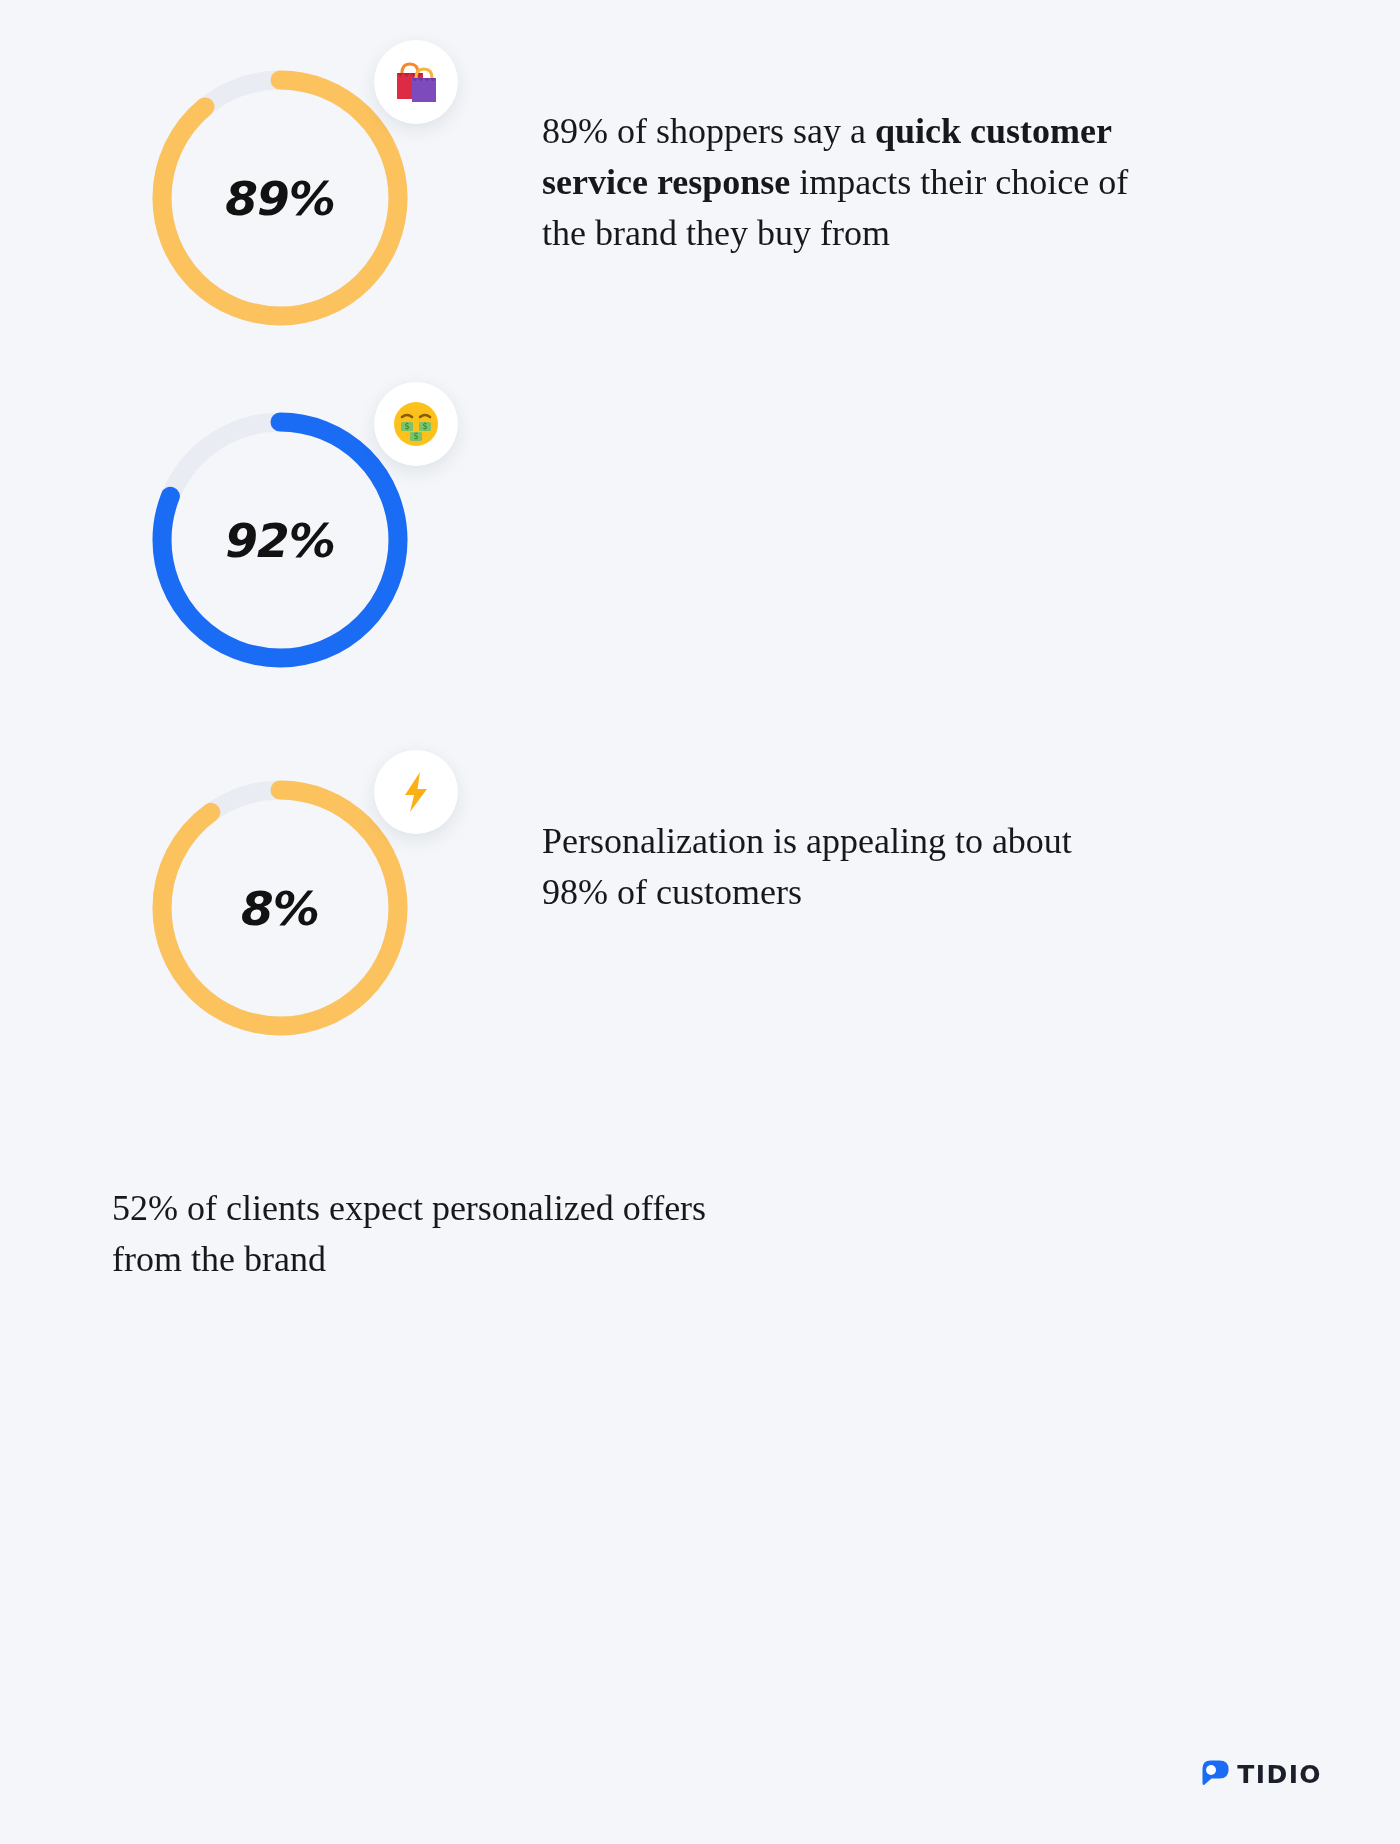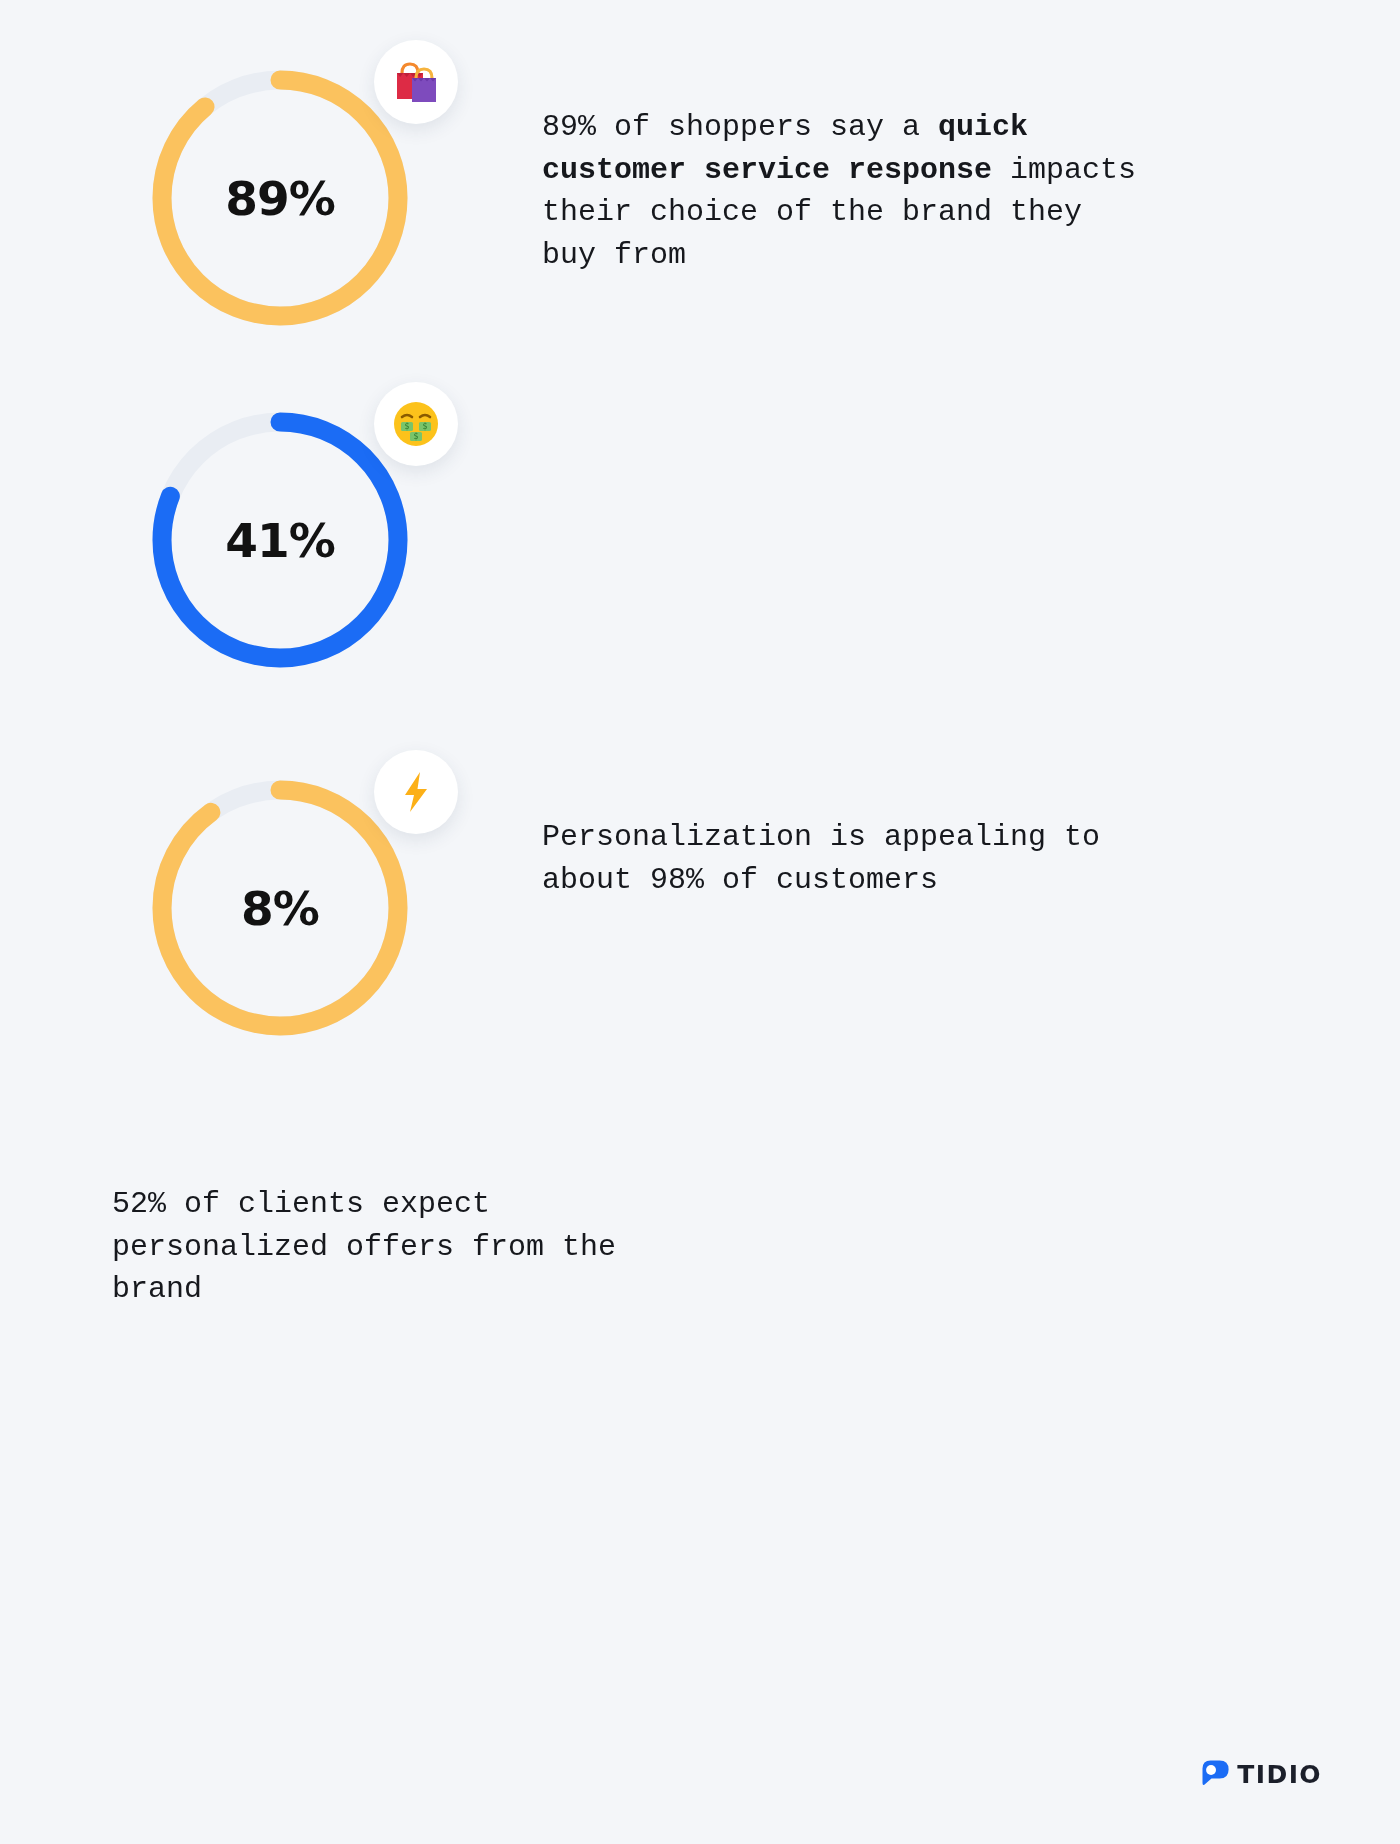--- a/index.html
+++ b/index.html
@@ -51,20 +51,21 @@
     width: 300px;
     height: 300px;
     display: flex;
     align-items: center;
     justify-content: center;
     font-family: "DejaVu Sans", "Liberation Sans", sans-serif;
     font-weight: bold;
     font-size: 47px;
     letter-spacing: -1px;
     color: #121212;
+    font-style: italic;
   }
 
   .badge {
     position: absolute;
     width: 84px;
     height: 84px;
     border-radius: 50%;
     background: #ffffff;
     box-shadow: 0 6px 18px rgba(40, 55, 90, 0.10);
     right: -28px;
@@ -73,24 +74,24 @@
     align-items: center;
     justify-content: center;
     overflow: hidden;
   }
   .badge svg { display: block; }
 
   .stat-text {
     margin-left: 112px;
     margin-top: 58px;
     width: 600px;
-    font-size: 30px;
+    font-size: 36px;
     line-height: 1.42;
     color: #16181d;
-    font-family: Liberation Mono, monospace;
+    font-family: Liberation Serif, serif;
   }
   .stat-text b { font-weight: bold; }
 
   .logo {
     position: absolute;
     right: 78px;
     bottom: 52px;
     display: flex;
     align-items: center;
     gap: 3px;
@@ -129,21 +130,21 @@
     </div>
     <div class="stat-text">89% of shoppers say a <b>quick customer service response</b> impacts their choice of the brand they buy from</div>
   </div>
 
   <div class="stat-row" style="top:390px">
     <div class="donut-wrap">
       <svg class="donut-svg" viewBox="0 0 300 300">
         <circle cx="150" cy="150" r="118" fill="none" stroke="#e9edf3" stroke-width="19"></circle>
         <circle id="arc2" cx="150" cy="150" r="118" fill="none" stroke="#1b6cf5" stroke-width="19" stroke-linecap="round" transform="rotate(-90 150 150)" stroke-dasharray="600.5468516602249 140.86901458696627"></circle>
       </svg>
-      <div class="donut-value">41%</div>
+      <div class="donut-value">92%</div>
       <div class="badge">
         <svg width="54" height="54" viewBox="0 0 54 54">
           <circle cx="27" cy="27" r="22" fill="#fcc21b"></circle>
           <path d="M13 20 q5-4 10 0" fill="none" stroke="#8a5a00" stroke-width="2.6" stroke-linecap="round"></path>
           <path d="M31 20 q5-4 10 0" fill="none" stroke="#8a5a00" stroke-width="2.6" stroke-linecap="round"></path>
           <rect x="12" y="25" width="12" height="9" rx="1.6" fill="#79c46a"></rect>
           <rect x="30" y="25" width="12" height="9" rx="1.6" fill="#79c46a"></rect>
           <text x="18" y="32" font-size="8" fill="#2f7a2b" text-anchor="middle" font-family="DejaVu Sans, sans-serif">$</text>
           <text x="36" y="32" font-size="8" fill="#2f7a2b" text-anchor="middle" font-family="DejaVu Sans, sans-serif">$</text>
           <rect x="21" y="35" width="12" height="9" rx="1.6" fill="#79c46a"></rect>

